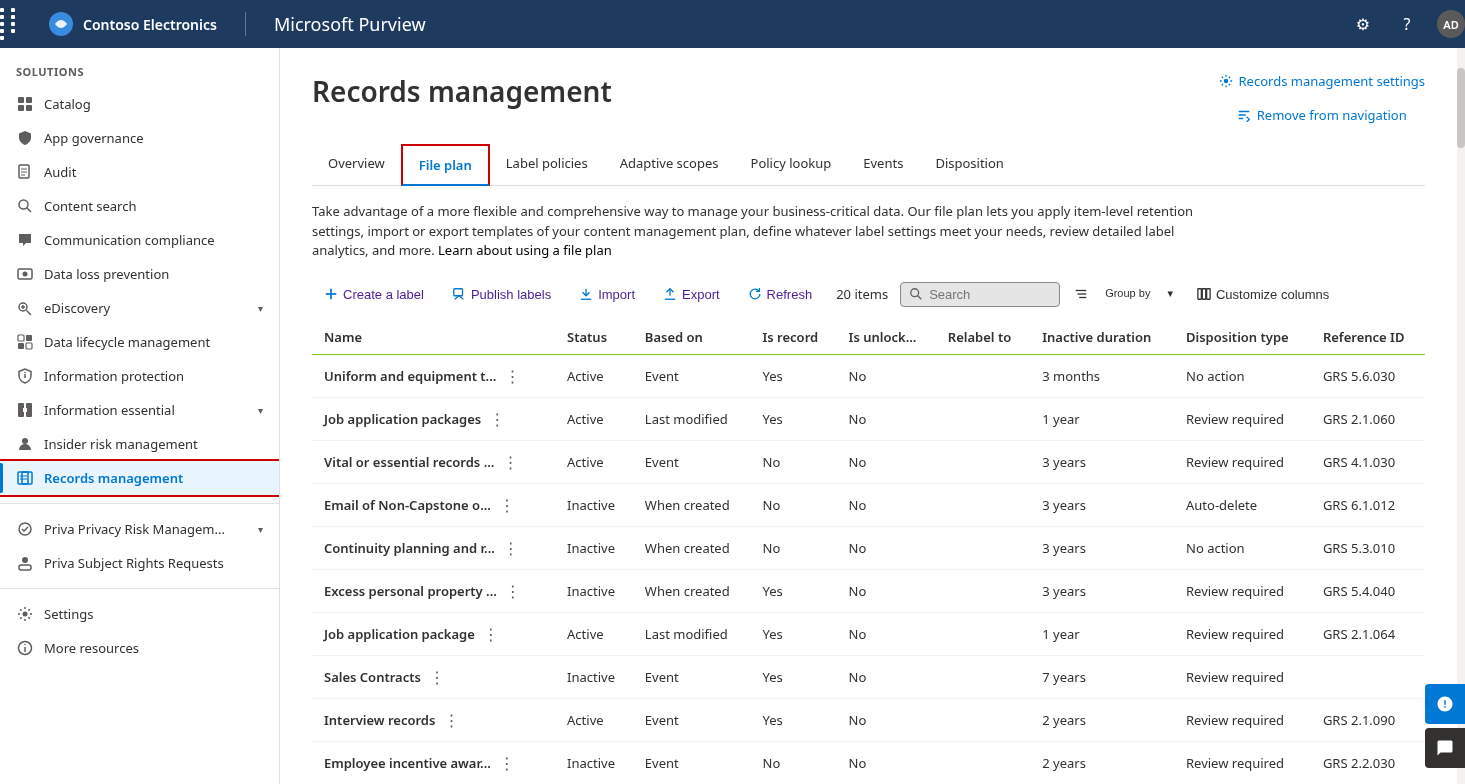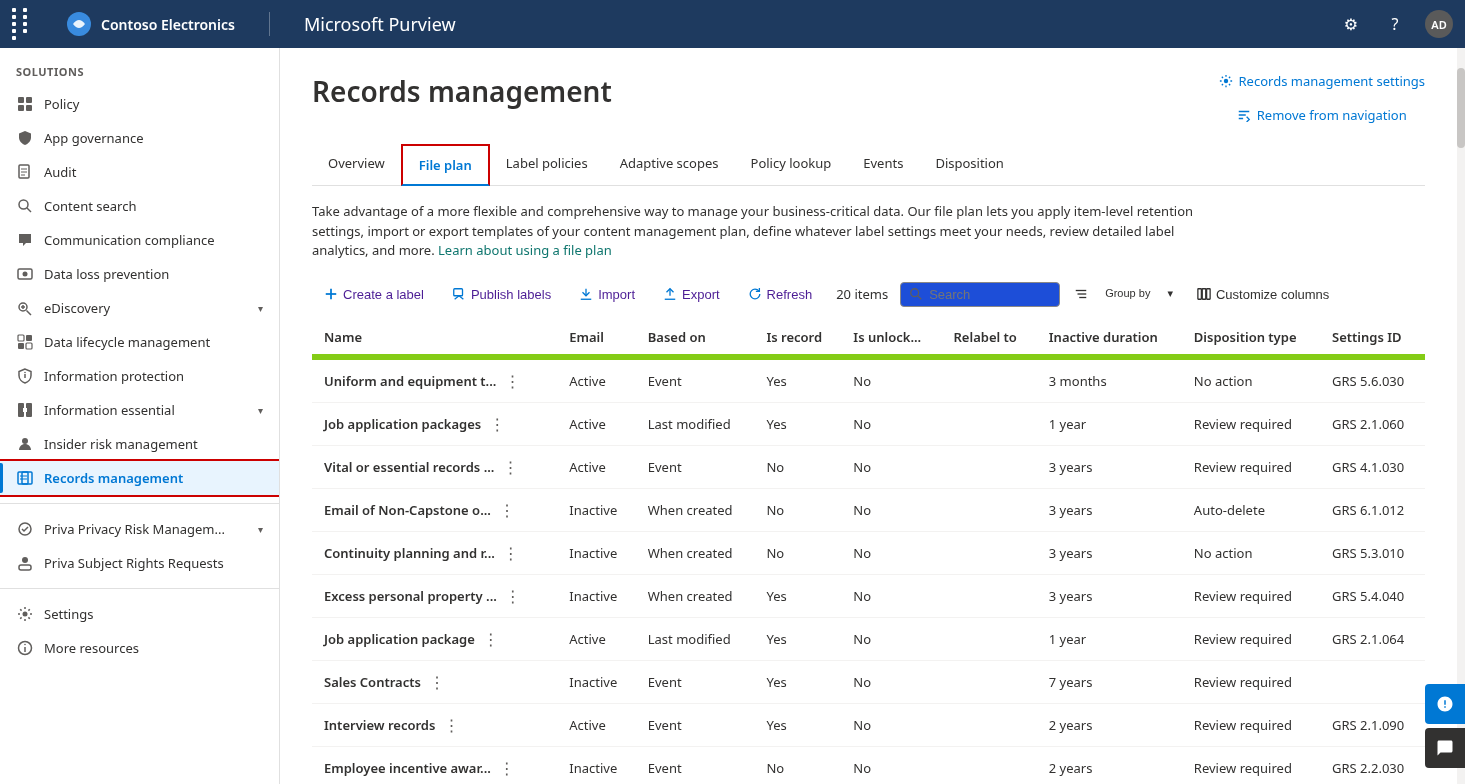--- a/index.html
+++ b/index.html
@@ -4,24 +4,24 @@
   <style>
     * { margin: 0; padding: 0; box-sizing: border-box; }
     body { font-family: 'Segoe UI', system-ui, sans-serif; font-size: 13px; background: #f3f2f1; display: flex; flex-direction: column; height: 100vh; overflow: hidden; }
 
     
     .topnav {
       background: #1e3a5f;
       height: 48px;
       display: flex;
       align-items: center;
-      padding: 0 12px;
+      padding: 0 0;
       flex-shrink: 0;
       color: white;
-      gap: 26px;
+      gap: 20px;
     }
     .topnav-grid { display: grid; grid-template-columns: 8px 8px; gap: 3px; }
     .topnav-grid span { display: block; width: 4px; height: 4px; background: white; border-radius: 1px; }
     .topnav-logo { display: flex; align-items: center; gap: 8px; margin-left: 8px; }
     .topnav-logo-icon { width: 28px; height: 28px; }
     .topnav-brand { font-size: 14px; font-weight: 600; color: white; }
     .topnav-divider { width: 1px; height: 24px; background: rgba(255,255,255,0.3); margin: 0 8px; }
     .topnav-appname { font-size: 18px; color: white; font-weight: 400; }
     .topnav-right { margin-left: auto; display: flex; align-items: center; gap: 16px; }
     .topnav-icon-btn { color: white; cursor: pointer; font-size: 16px; width: 28px; height: 28px; display: flex; align-items: center; justify-content: center; border-radius: 4px; }
@@ -106,21 +106,21 @@
     .tab.active {
       color: #0078d4;
       border-bottom: 2px solid #0078d4;
       font-weight: 600;
       border: 2px solid #cc0000;
       border-bottom: 2px solid #0078d4;
     }
 
     
     .page-desc { font-size: 13px; color: #323130; line-height: 1.5; margin-bottom: 20px; max-width: 900px; }
-    .page-desc a { color: #0f766e; text-decoration: none; }
+    .page-desc a { color: #000000; text-decoration: none; }
 
     
     .toolbar { display: flex; align-items: center; gap: 4px; margin-bottom: 12px; flex-wrap: wrap; }
     .toolbar-btn {
       display: flex;
       align-items: center;
       gap: 5px;
       padding: 6px 12px;
       border: none;
       background: none;
@@ -131,21 +131,21 @@
       white-space: nowrap;
     }
     .toolbar-count { font-size: 13px; color: #323130; margin: 0 8px; white-space: nowrap; }
     .toolbar-search {
       display: flex;
       align-items: center;
       border: 1px solid #8a8886;
       border-radius: 4px;
       padding: 4px 8px;
       gap: 6px;
-      background: #1d4ed8;
+      background: #e5e5e5;
       min-width: 160px;
     }
     .toolbar-search input {
       border: none;
       outline: none;
       font-size: 13px;
       width: 120px;
       background: transparent;
     }
     .toolbar-groupby {
@@ -175,21 +175,21 @@
       white-space: nowrap;
     }
 
     
     .data-table { width: 100%; border-collapse: collapse; font-size: 13px; }
     .data-table th {
       text-align: left;
       padding: 8px 12px;
       font-weight: 600;
       color: #323130;
-      border-bottom: 6px solid #84cc16;
+      border-bottom: 1px solid #84cc16;
       white-space: nowrap;
       background: white;
     }
     .data-table td {
       padding: 10px 12px;
       border-bottom: 1px solid #f3f2f1;
       color: #323130;
       vertical-align: middle;
     }
     .row-menu { color: #605e5c; cursor: pointer; font-size: 16px; padding: 0 4px; }
@@ -290,21 +290,21 @@
 
     <div class="sidebar-item">
       <div class="sidebar-icon">
         <svg viewBox="0 0 16 16" fill="#605e5c">
             <rect x="1" y="1" width="6" height="6" rx="1"></rect>
             <rect x="9" y="1" width="6" height="6" rx="1"></rect>
             <rect x="1" y="9" width="6" height="6" rx="1"></rect>
             <rect x="9" y="9" width="6" height="6" rx="1"></rect>
           </svg>
       </div>
-      <span class="sidebar-item-label">Policy</span>
+      <span class="sidebar-item-label">Catalog</span>
     </div>
 
     <div class="sidebar-item">
       <div class="sidebar-icon">
         <svg viewBox="0 0 16 16" fill="#605e5c">
             <path d="M8 1L2 3.5v4C2 11 5 14 8 15c3-1 6-4 6-7.5v-4L8 1z"></path>
           </svg>
       </div>
       <span class="sidebar-item-label">App governance</span>
     </div>
@@ -574,28 +574,28 @@
             <rect x="11" y="2" width="4" height="12" rx="0.5"></rect>
           </svg>
         <span>Customize columns</span>
       </button>
     </div>
 
     <table class="data-table">
       <thead>
         <tr>
           <th style="cursor:pointer;">Name</th>
-          <th style="cursor:pointer;">Email</th>
+          <th style="cursor:pointer;">Status</th>
           <th style="cursor:pointer;">Based on</th>
           <th style="cursor:pointer;">Is record</th>
           <th style="cursor:pointer;">Is unlock...</th>
           <th style="cursor:pointer;">Relabel to</th>
           <th style="cursor:pointer;">Inactive duration</th>
           <th style="cursor:pointer;">Disposition type</th>
-          <th style="cursor:pointer;">Settings ID</th>
+          <th style="cursor:pointer;">Reference ID</th>
         </tr>
       </thead>
       <tbody id="table-body">
       <tr>
       <td style="display:flex; align-items:center; gap:4px;">
         <span class="name-cell">Uniform and equipment t...</span>
         <span class="row-menu">⋮</span>
       </td>
       <td>Active</td>
       <td>Event</td>

